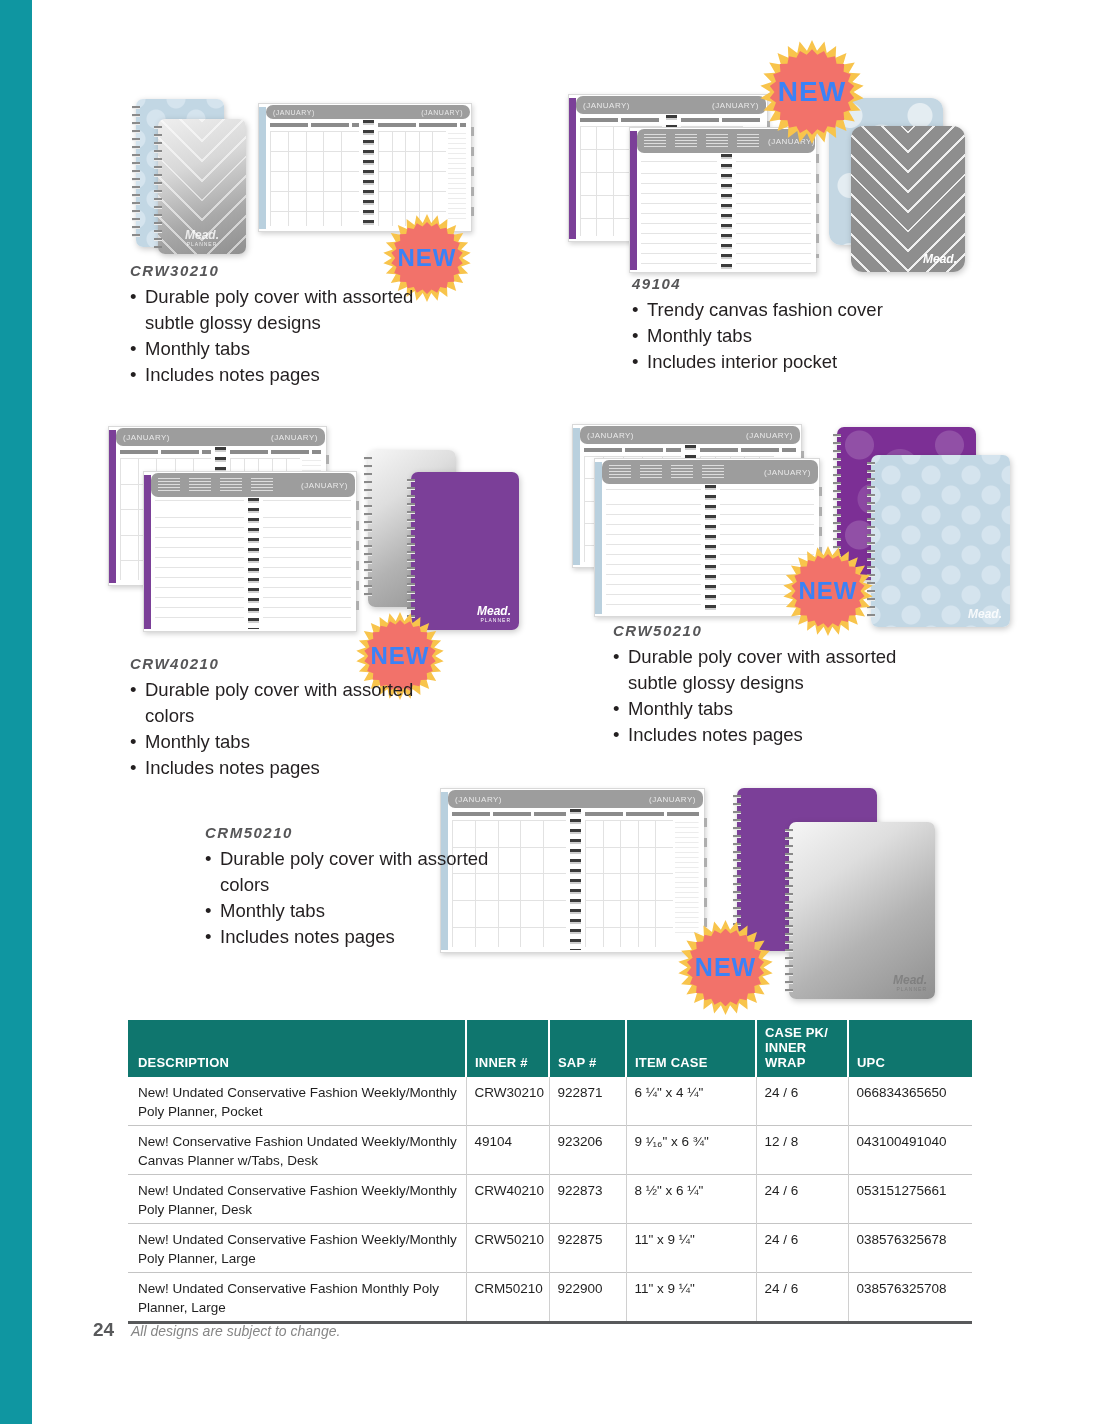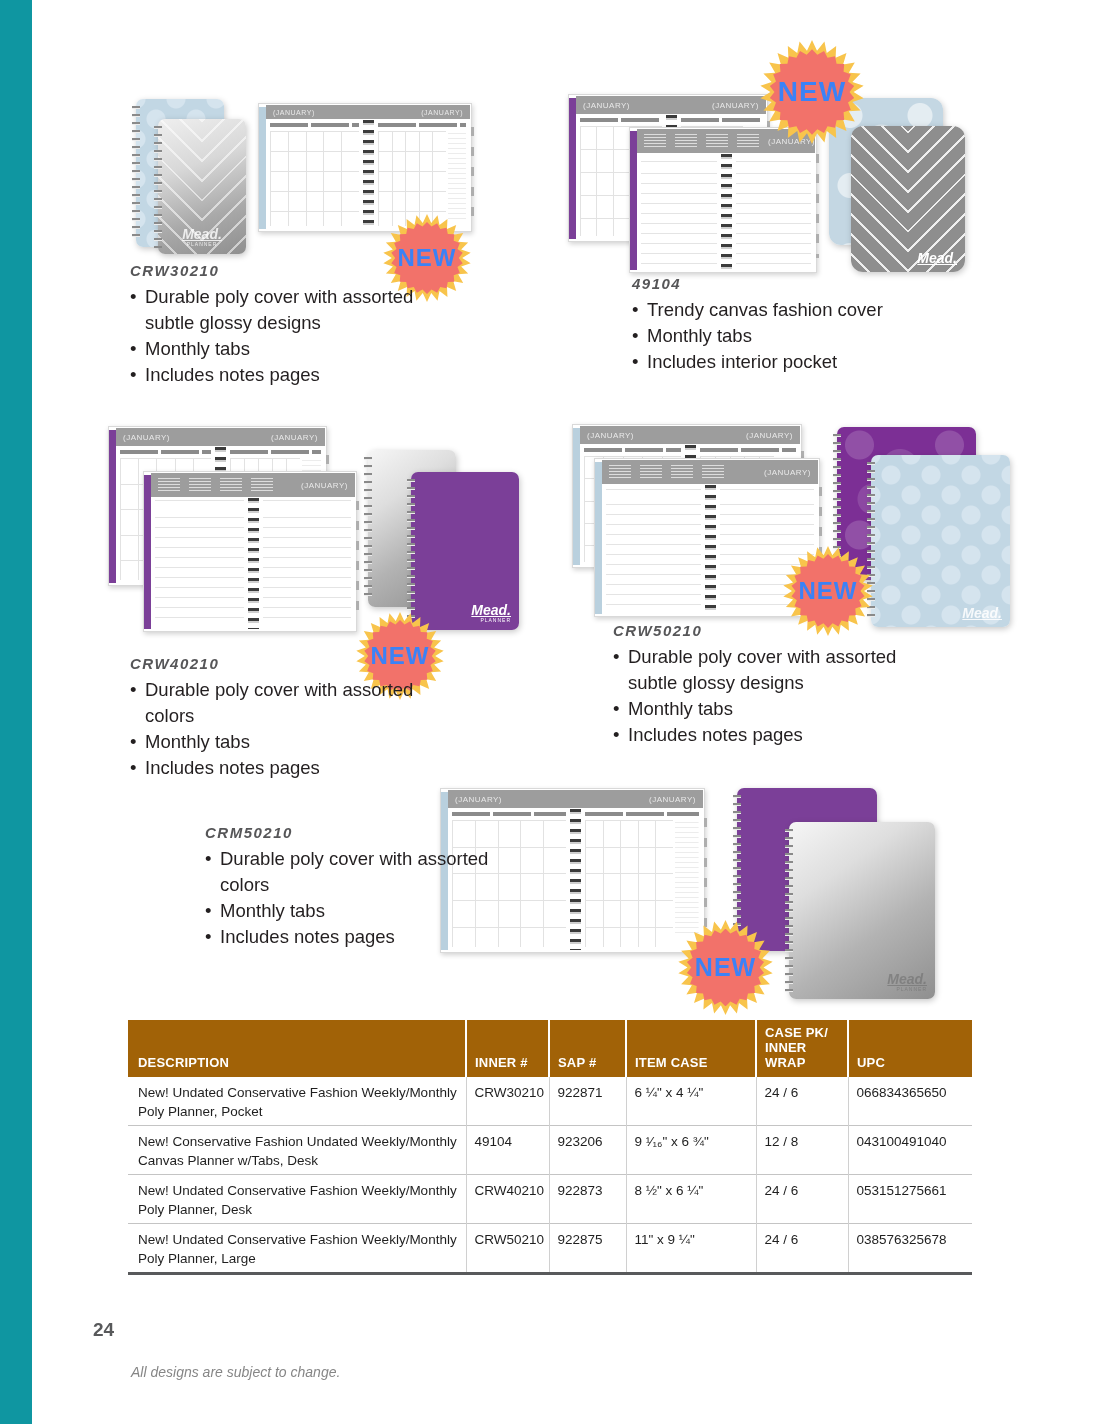--- a/index.html
+++ b/index.html
@@ -10,21 +10,21 @@
   .accent-bar{position:absolute;left:0;top:0;width:32px;height:1424px;background:#0f96a1;}
 
   
   .spread{position:absolute;background:#fff;border:1px solid #d9d9d9;
           box-shadow:1px 2px 5px rgba(0,0,0,.18);}
   .spine{position:absolute;left:0;top:3px;bottom:2px;width:7px;}
   .spine.purple{background:#7b3f98;}
   .spine.blue{background:#b9d0de;}
   .sp-head{position:absolute;left:7px;right:1px;top:1px;height:18px;background:#9d9d9d;
            display:flex;align-items:center;padding:0 7px;color:#e9e9e9;font-size:8px;
-           letter-spacing:.5px;box-sizing:border-box;}
+           letter-spacing:.5px;box-sizing:border-box;border-radius:7px;}
   .sp-head .ml{white-space:nowrap;}
   .sp-head .ml.right{margin-left:auto;}
   .spread.sm .sp-head{height:14px;font-size:7px;}
   .spread.week .sp-head{height:24px;}
   .mc{width:22px;height:14px;margin-right:9px;flex:none;
       background:repeating-linear-gradient(to bottom,rgba(255,255,255,.65) 0 1px,transparent 1px 3px);}
   .sp-body{position:absolute;left:7px;right:1px;top:19px;bottom:1px;display:flex;}
   .spread.sm .sp-body{top:15px;}
   .spread.week .sp-body{top:25px;}
   .pg{flex:1;position:relative;margin:2px;}
@@ -65,21 +65,21 @@
                          radial-gradient(circle at 75% 60%,rgba(255,255,255,.45) 0 15px,transparent 16px);
         background-size:70px 70px;}
   .c-graychev .fill{background:#8e8e8e;}
   .chev{position:absolute;top:0;bottom:0;width:50%;}
   .chev.l{left:0;background:repeating-linear-gradient(45deg,transparent 0 12px,var(--cl) 12px 14px);}
   .chev.r{right:0;background:repeating-linear-gradient(-45deg,transparent 0 12px,var(--cl) 12px 14px);}
   .c-graychev{--cl:rgba(255,255,255,.85);}
   .c-silverchev{--cl:rgba(255,255,255,.55);}
   .c-silverchev .fill{background:linear-gradient(160deg,#efefef 0%,#d8d8d8 35%,#a9a9a9 70%,#8f8f8f 100%);}
   .mead{position:absolute;right:8px;bottom:7px;text-align:right;color:#ffffff;line-height:1;}
-  .mead .n{display:block;font-size:14px;font-weight:bold;font-style:italic;text-decoration:underline;}
+  .mead .n{display:block;font-size:12px;font-weight:bold;font-style:italic;}
   .mead .s{display:block;font-size:5px;letter-spacing:1px;margin-top:1px;}
   .mead.center{left:0;right:0;text-align:center;color:rgba(255,255,255,.8);}
   .mead.gray{color:rgba(110,110,110,.6);}
 
   
   .burst{position:absolute;}
   .b-outer{position:absolute;inset:0;background:#f8c44c;}
   .b-inner{position:absolute;inset:9%;background:#f2726a;}
   .b-label{position:absolute;inset:0;display:flex;align-items:center;justify-content:center;
            color:#3b82f6;font-weight:bold;letter-spacing:1px;}
@@ -88,33 +88,33 @@
   .ptext{position:absolute;}
   .pcode{font-style:italic;font-weight:bold;font-size:15px;letter-spacing:1.5px;
          color:#565658;margin:0 0 5px 0;}
   .plist{list-style:none;margin:0;padding:0;font-size:18.5px;line-height:26px;color:#231f20;}
   .plist li{position:relative;padding-left:15px;}
   .plist li::before{content:"\2022";position:absolute;left:0;top:0;}
 
   
   .ptable{position:absolute;left:128px;top:1020px;width:844px;border-collapse:collapse;
           table-layout:fixed;font-size:13.5px;color:#1f1f1f;border-bottom:3px solid #58595b;}
-  .ptable th{background:#a16207;color:#ffffff;text-align:left;vertical-align:bottom;
+  .ptable th{background:#0f766e;color:#ffffff;text-align:left;vertical-align:bottom;
           padding:5px 8px 7px 8px;font-size:13px;font-weight:bold;line-height:15px;
           border-left:2px solid #ffffff;letter-spacing:.2px;}
   .ptable th:first-child{border-left:none;padding-left:10px;}
   .ptable td{background:#ffffff;border-left:1px solid #d0d0d0;border-top:1px solid #c4c4c4;
           padding:6px 8px 4px 8px;vertical-align:top;line-height:19px;height:33px;}
   .ptable td:first-child{border-left:none;padding-left:10px;}
   .ptable tbody tr:first-child td{border-top:none;}
   .pre{white-space:pre-line;}
 
   
   .pgnum{position:absolute;left:93px;top:1319px;font-size:19px;font-weight:bold;color:#58595b;}
-  .footnote{position:absolute;left:131px;top:1364px;font-size:14px;font-style:italic;color:#868686;}
+  .footnote{position:absolute;left:131px;top:1323px;font-size:14px;font-style:italic;color:#868686;}
 </style>
 </head>
 <body>
 
 <div class="canvas">
   <div class="accent-bar"></div>
 
   <div>
     <div class="cover c-polka" style="left:136px;top:99px;width:88px;height:148px;">
       <div class="fill"></div>
@@ -420,18 +420,26 @@
         <td>053151275661</td>
       </tr>
       <tr>
         <td>New! Undated Conservative Fashion Weekly/Monthly Poly Planner, Large</td>
         <td>CRW50210</td>
         <td>922875</td>
         <td>11" x 9 ¼"</td>
         <td>24 / 6</td>
         <td>038576325678</td>
       </tr>
+      <tr>
+        <td>New! Undated Conservative Fashion Monthly Poly Planner, Large</td>
+        <td>CRM50210</td>
+        <td>922900</td>
+        <td>11" x 9 ¼"</td>
+        <td>24 / 6</td>
+        <td>038576325708</td>
+      </tr>
     </tbody>
   </table>
 
   <div class="pgnum">24</div>
   <div class="footnote">All designs are subject to change.</div>
 </div>
 
 </body></html>

